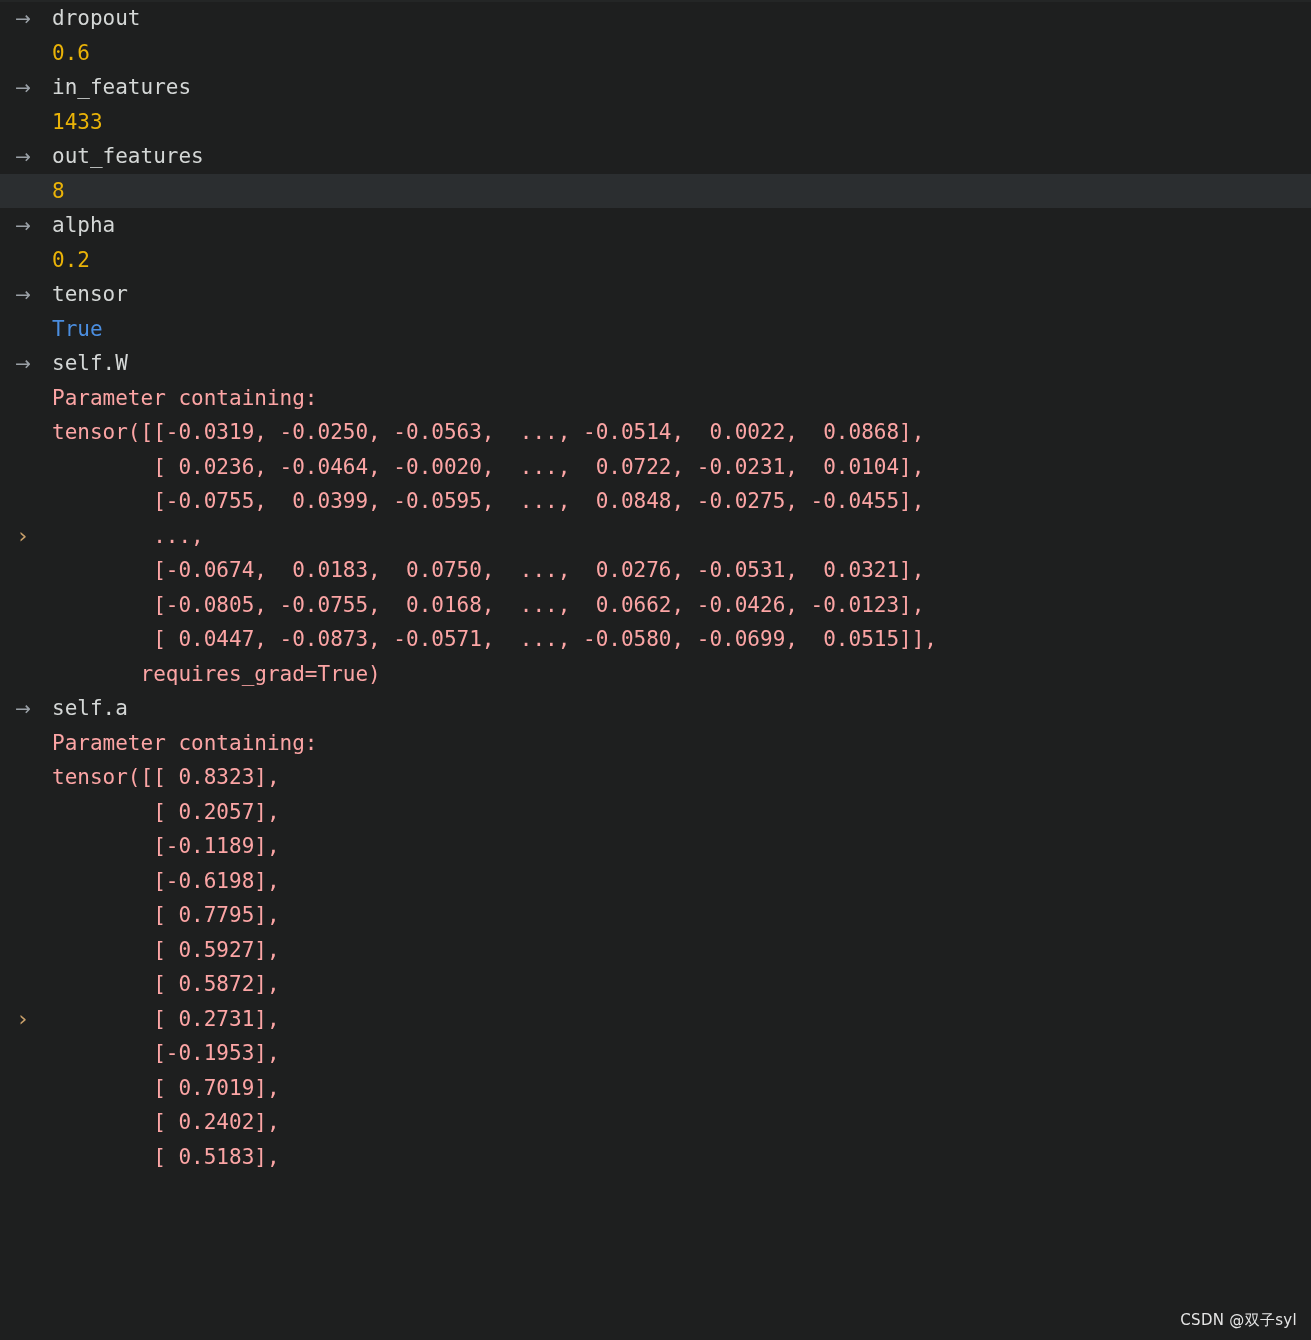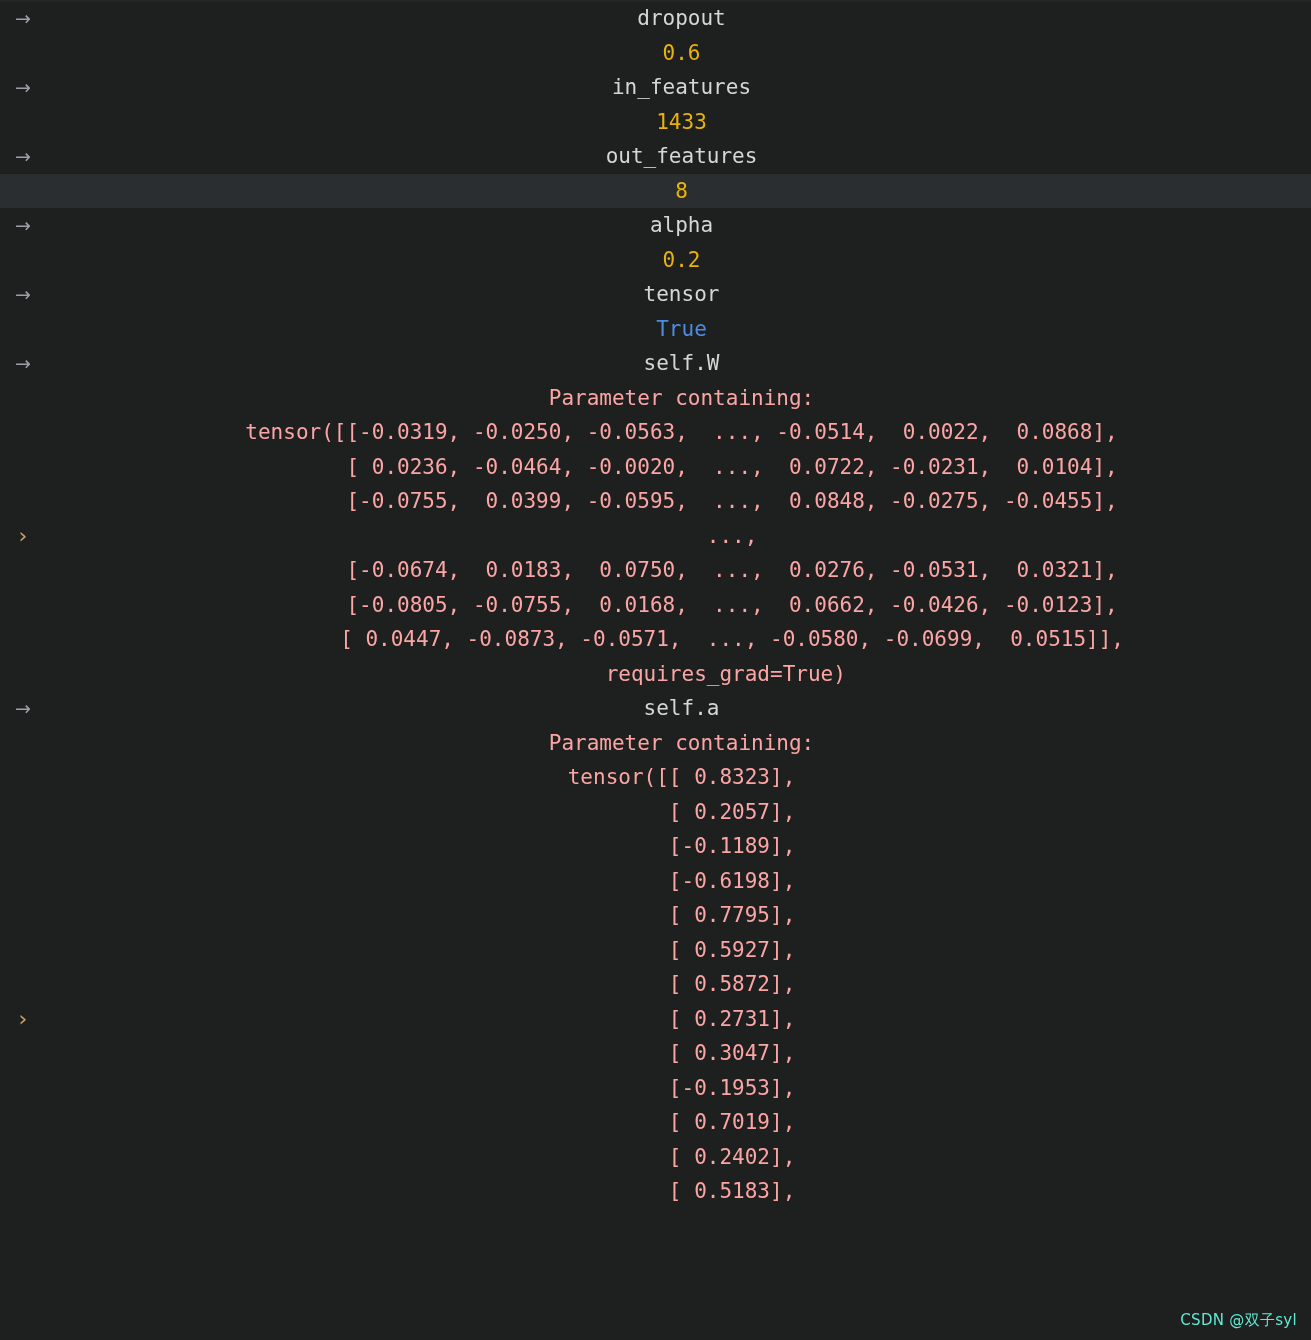--- a/index.html
+++ b/index.html
@@ -52,34 +52,33 @@
   .gutter.chevron {
     color: #c9a06a;
     font-size: 22px;
     font-family: "DejaVu Sans", "Liberation Sans", sans-serif;
   }
 
   .line-text {
     display: block;
     padding-left: 52px;
     white-space: pre;
-    text-align: center;
   }
 
   
   .t-name   { color: #d4d7d6; }
   .t-number { color: #eab308; }
   .t-bool   { color: #4b8ee0; }
   .t-dim    { color: #fca5a5; }
 
   .watermark {
     position: absolute;
     right: 14px;
     bottom: 10px;
-    color: #5eead4;
+    color: #e5e5e5;
     font-size: 15px;
     font-family: "DejaVu Sans", "Liberation Sans", sans-serif;
     letter-spacing: 0.3px;
   }
 
   .top-strip {
     position: absolute;
     left: 0;
     top: 0;
     width: 1311px;
@@ -116,20 +115,19 @@
       <div class="var-line"><span class="gutter">→</span><span class="line-text t-name">self.a</span></div>
       <div class="var-line"><span class="line-text t-dim">Parameter containing:</span></div>
       <div class="var-line"><span class="line-text t-dim">tensor([[ 0.8323],</span></div>
       <div class="var-line"><span class="line-text t-dim">        [ 0.2057],</span></div>
       <div class="var-line"><span class="line-text t-dim">        [-0.1189],</span></div>
       <div class="var-line"><span class="line-text t-dim">        [-0.6198],</span></div>
       <div class="var-line"><span class="line-text t-dim">        [ 0.7795],</span></div>
       <div class="var-line"><span class="line-text t-dim">        [ 0.5927],</span></div>
       <div class="var-line"><span class="line-text t-dim">        [ 0.5872],</span></div>
       <div class="var-line"><span class="gutter chevron">›</span><span class="line-text t-dim">        [ 0.2731],</span></div>
-      <div class="var-line"><span class="line-text t-dim">        [ 0.3047],</span></div>
       <div class="var-line"><span class="line-text t-dim">        [-0.1953],</span></div>
       <div class="var-line"><span class="line-text t-dim">        [ 0.7019],</span></div>
       <div class="var-line"><span class="line-text t-dim">        [ 0.2402],</span></div>
       <div class="var-line"><span class="line-text t-dim">        [ 0.5183],</span></div>
     </div>
   <div class="watermark">CSDN @双子syl</div>
 </div>
 
 </body></html>

